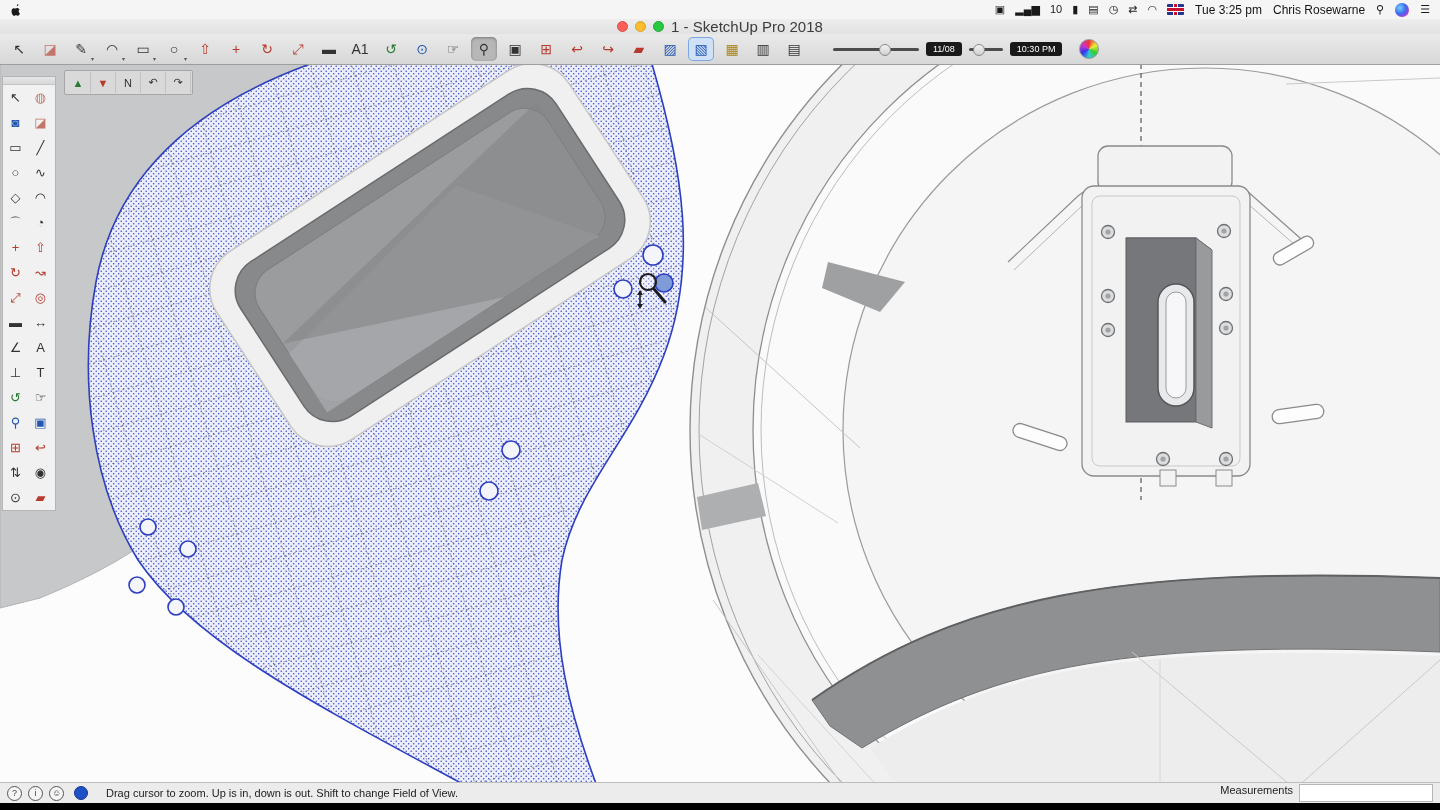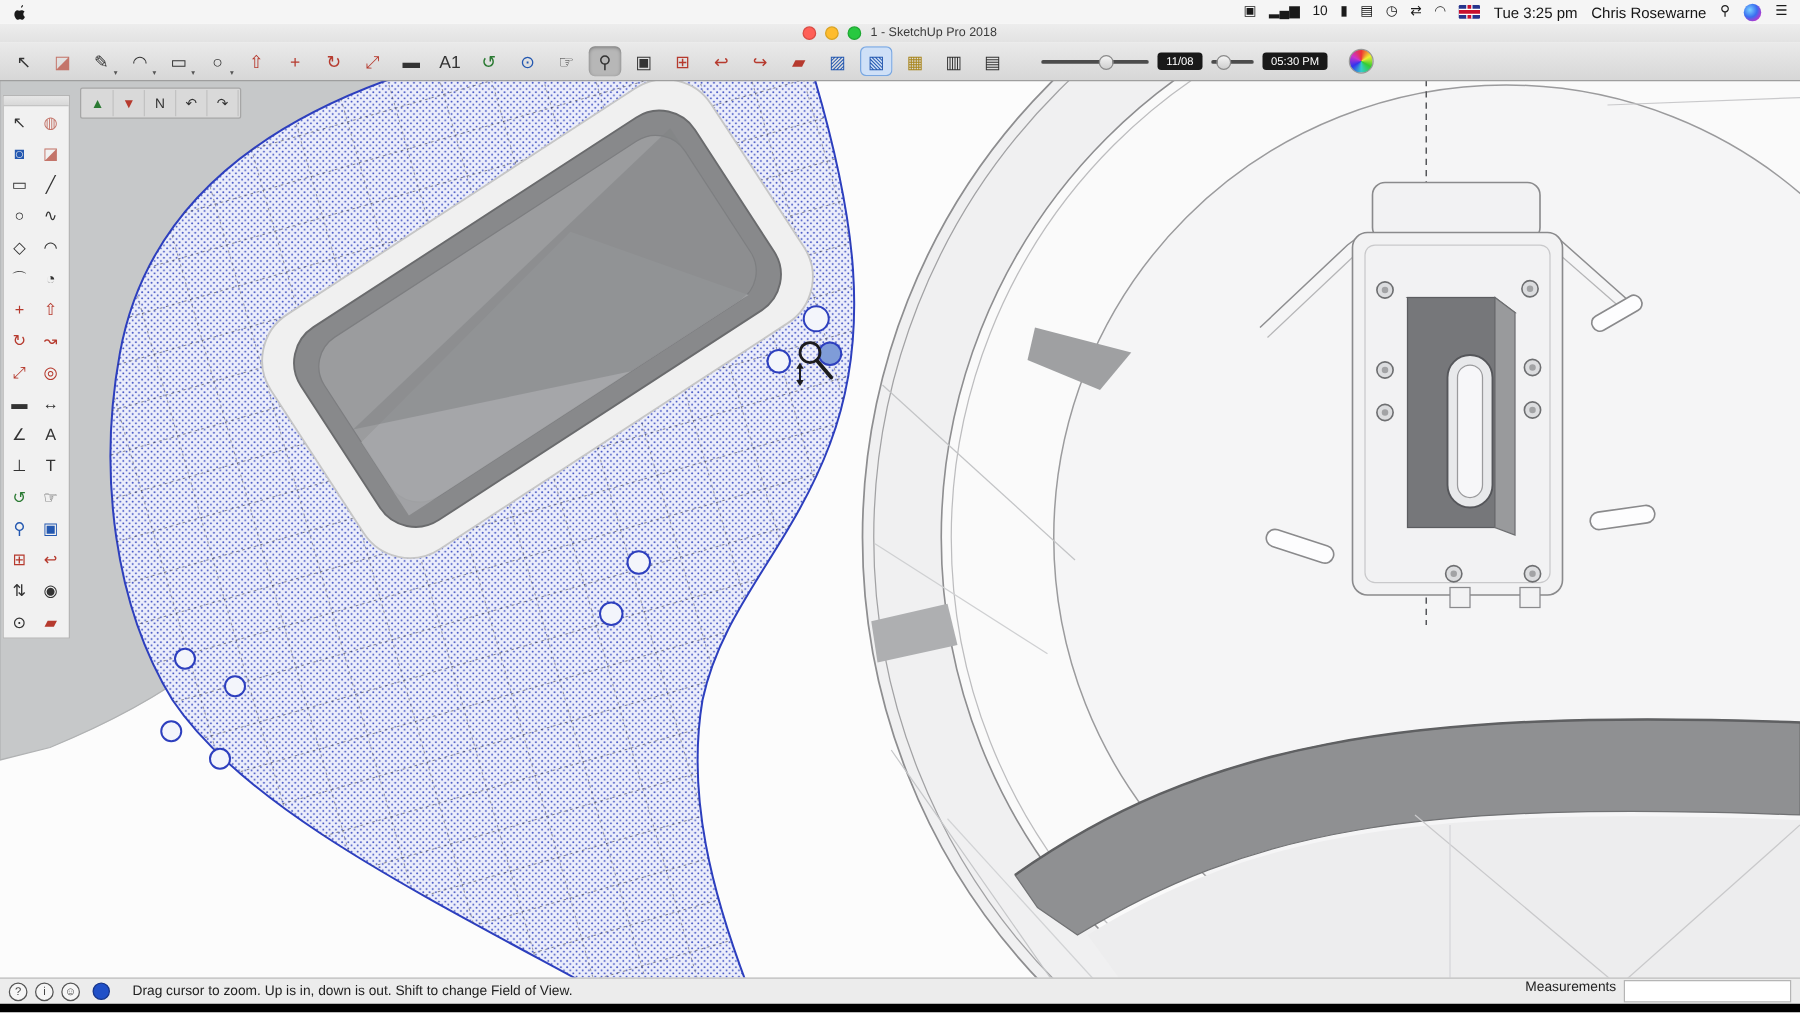--- a/index.html
+++ b/index.html
@@ -17,21 +17,21 @@
   .flag{width:17px;height:11px;background:
     linear-gradient(#26348c,#26348c);position:relative;border-radius:1px;overflow:hidden;}
   .flag:before{content:"";position:absolute;left:7px;top:0;width:3px;height:11px;background:#c8102e;box-shadow:0 0 0 1px #fff;}
   .flag:after{content:"";position:absolute;left:0;top:4px;width:17px;height:3px;background:#c8102e;box-shadow:0 0 0 1px #fff;}
   .siri{width:14px;height:14px;border-radius:50%;
     background:radial-gradient(circle at 35% 35%,#7ad0ff,#3a6ff0 45%,#b03ad0 75%,#e04a7a);}
   .mtime,.muser{white-space:nowrap;}
   
   .titlebar{position:absolute;top:19px;left:0;right:0;height:15px;
     background:linear-gradient(#ededed,#e2e2e2);display:flex;align-items:center;justify-content:center;
-    font-size:10px;color:#3c3c3c;z-index:29;}
+    font-size:15px;color:#3c3c3c;z-index:29;}
   .tl-group{display:flex;align-items:center;gap:7px;}
   .dot{width:9px;height:9px;border-radius:50%;display:inline-block;}
   .dot.r{background:#ff5f57;border:0.5px solid #d94c44;}
   .dot.y{background:#febc2e;border:0.5px solid #d9a324;}
   .dot.g{background:#28c840;border:0.5px solid #1ea832;}
   
   .toolbar{position:absolute;top:34px;left:0;right:0;height:30px;
     background:linear-gradient(#eaeaea,#d7d7d7);border-bottom:1px solid #9e9e9e;
     display:flex;align-items:center;padding:0 6px;z-index:28;}
   .tbrow{display:flex;align-items:center;gap:5px;}
@@ -200,21 +200,21 @@
       </div>
     </div>
   <div class="shadowgrp">
     <div class="slider s1">
       <span class="knob" style="left:46px"></span>
     </div>
     <span class="badge">11/08</span>
     <div class="slider s2">
       <span class="knob" style="left:4px"></span>
     </div>
-    <span class="badge">05:30 PM</span>
+    <span class="badge">10:30 PM</span>
     <span class="colorwheel"></span>
   </div>
 </div>
 
 <svg id="canvas" width="1440" height="725" viewBox="0 64 1440 725">
   <defs>
     <pattern id="stip" width="5" height="5" patternUnits="userSpaceOnUse">
       <rect width="5" height="5" fill="#eceefb"></rect>
       <circle cx="1.2" cy="1.2" r="0.75" fill="#3547c0"></circle>
       <circle cx="3.7" cy="3.7" r="0.75" fill="#3547c0"></circle>

